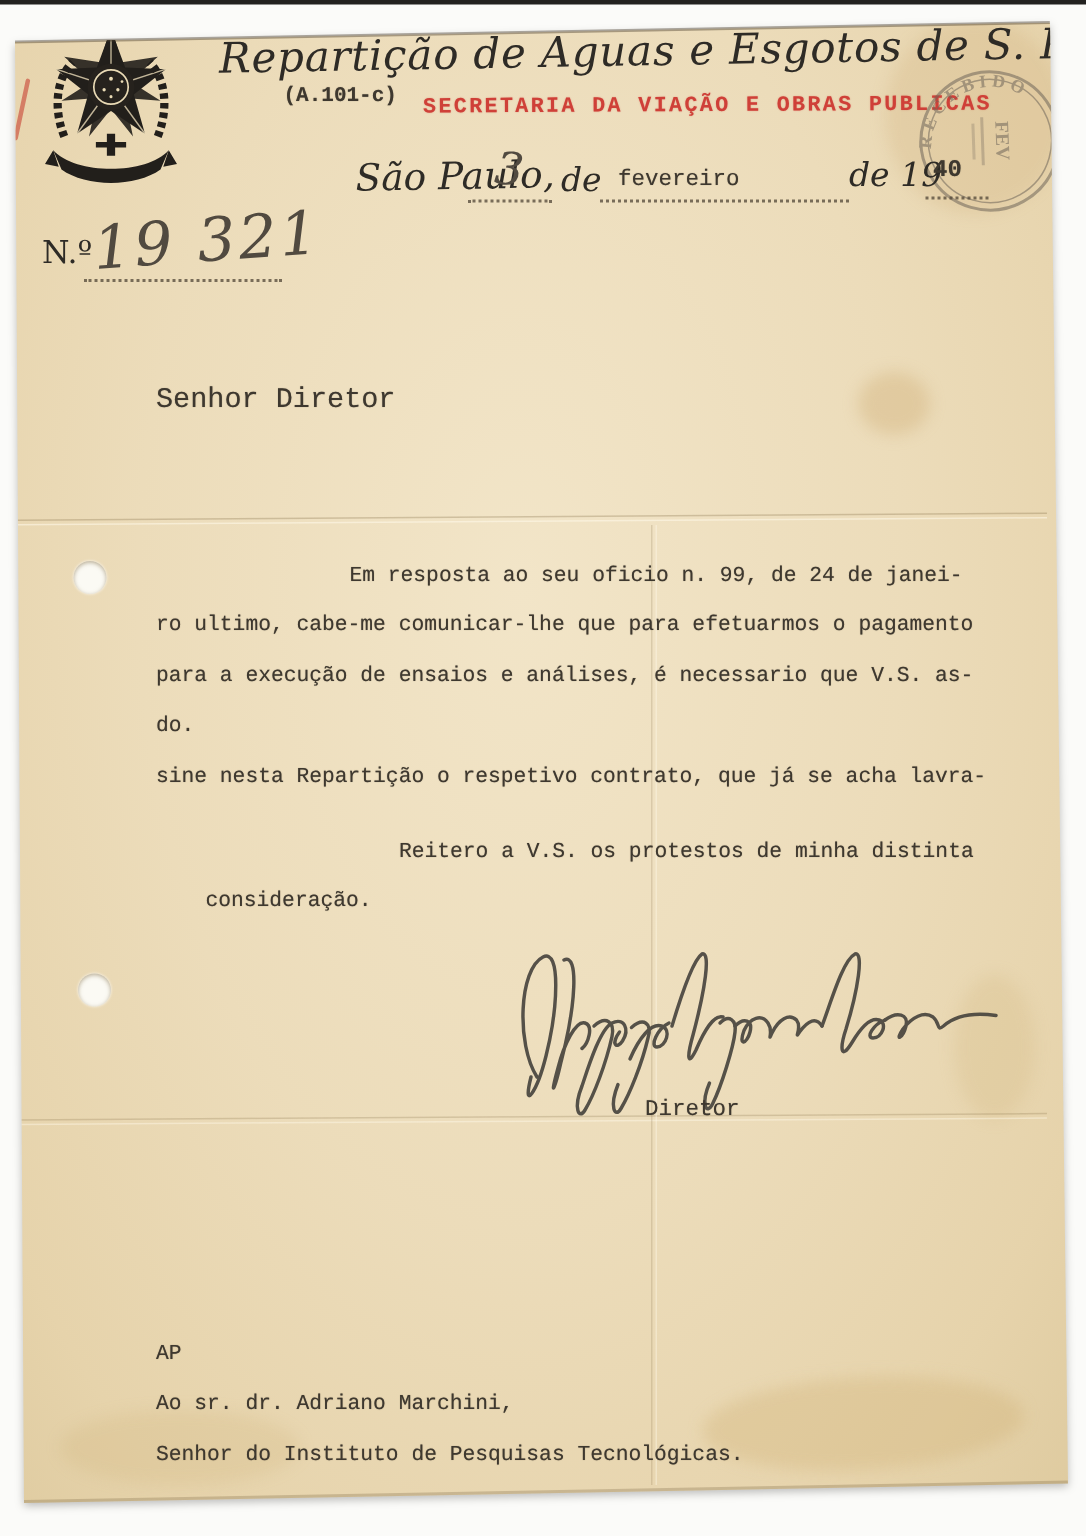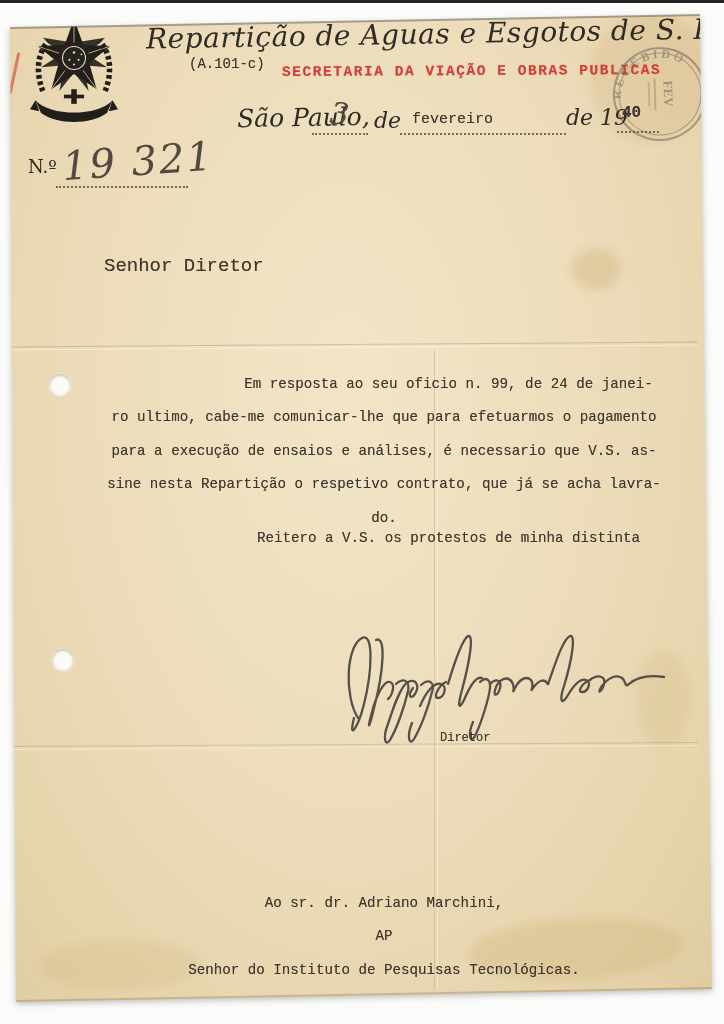--- a/index.html
+++ b/index.html
@@ -10,21 +10,21 @@
   .paper{position:absolute;inset:0;
     clip-path:polygon(10px 28px, 700px 15px, 712px 989px, 16px 1002px);
     background:radial-gradient(ellipse at 48% 38%, #f2e5c8 0%, #ecdcba 48%, #e6d3ab 80%, #ddc99d 100%);}
   .edge-line{position:absolute;height:2px;background:rgba(70,58,40,.42);transform-origin:left center;z-index:8;filter:blur(.4px);}
   .edge-bottom{background:rgba(125,105,70,.30);}
 
   
   .type{position:absolute;font-family:"Liberation Mono", monospace;color:#3e382f;
         text-shadow:0 0 .6px rgba(62,54,42,.55);white-space:pre;}
   .body-block{position:absolute;left:104px;width:560px;font-family:"Liberation Mono", monospace;
-        font-size:14.2px;color:#3e382f;text-shadow:0 0 .6px rgba(62,54,42,.55);text-align:center;}
+        font-size:14.2px;color:#3e382f;text-shadow:0 0 .6px rgba(62,54,42,.55);}
   .body-block .typeline{height:33.4px;white-space:pre;}
   .body-block .first{padding-left:129px;}
 
   
   .script{position:absolute;font-family:"DejaVu Serif", serif;font-style:italic;color:#2e2b26;white-space:nowrap;}
   .hand{position:absolute;font-family:"DejaVu Serif", serif;font-style:italic;color:#514a40;white-space:nowrap;}
   .dotted{position:absolute;height:0;border-bottom:2px dotted rgba(80,70,55,.75);}
 
   .red-stamp-text{position:absolute;font-family:"Liberation Mono", monospace;font-weight:bold;
         color:#cf4038;letter-spacing:1.55px;text-shadow:0 0 1px rgba(207,64,56,.45);transform:rotate(-.3deg);}
@@ -93,21 +93,21 @@
         <path d="M8,94 C24,112 76,112 92,94 L86,108 C68,121 32,121 14,108 Z" fill="#221f1b"></path>
         <path d="M8,94 L2,104 L12,106 Z M92,94 L98,104 L88,106 Z" fill="#221f1b"></path>
         <g fill="#e9dab5">
           <rect x="24" y="101" width="14" height="2"></rect>
             <rect x="42" y="103" width="16" height="2"></rect>
             <rect x="62" y="101" width="14" height="2"></rect>
         </g>
       </svg>
 
       <div class="script" style="left:146px;top:17px;font-size:28px;transform:rotate(-1deg);letter-spacing:.5px;">Repartição de Aguas e Esgotos de S. Paulo</div>
-      <div class="type" style="left:189px;top:56px;font-size:14px;">(A.101-c)</div>
+      <div class="type" style="left:189px;top:56px;font-size:14px;font-weight:bold;">(A.101-c)</div>
       <div class="red-stamp-text" style="left:282px;top:63px;font-size:14.5px;">SECRETARIA DA VIAÇÃO E OBRAS PUBLICAS</div>
 
       <svg class="stamp-svg" style="left:608px;top:42px;" width="104" height="104" viewBox="0 0 104 104">
         <defs>
             <path id="arcTop" d="M 14 66 A 40 40 0 1 1 90 66"></path>
           </defs>
         <g transform="rotate(16 52 52)" stroke="#6f665a" fill="none">
           <circle cx="52" cy="52" r="46" stroke-width="2"></circle>
           <circle cx="52" cy="52" r="41" stroke-width="1"></circle>
           <g transform="translate(2,2)">
@@ -126,60 +126,61 @@
       <div class="script" style="left:237px;top:103px;font-size:25px;transform:rotate(-1deg);">São Paulo,</div>
       <div class="dotted" style="left:312px;top:133px;width:56px;"></div>
       <div class="hand" style="left:330px;top:96px;font-size:30px;transform:rotate(6deg);">3</div>
       <div class="script" style="left:374px;top:108px;font-size:22px;">de</div>
       <div class="dotted" style="left:400px;top:133px;width:166px;"></div>
       <div class="type" style="left:412px;top:111px;font-size:15px;">fevereiro</div>
       <div class="script" style="left:566px;top:105px;font-size:22px;">de 19</div>
       <div class="dotted" style="left:617px;top:131px;width:42px;"></div>
       <div class="type" style="left:622px;top:104px;font-size:16px;font-weight:bold;">40</div>
 
-      <div class="script" style="left:28px;top:156px;font-size:18px;font-style:normal;">N.º</div>
+      <div class="script" style="left:28px;top:156px;font-size:21px;font-style:normal;">N.º</div>
       <div class="dotted" style="left:56px;top:186px;width:132px;"></div>
       <div class="hand" style="left:62px;top:138px;font-size:40px;transform:rotate(-4deg);letter-spacing:2px;">19 321</div>
 
       <div class="hole" style="left:49px;top:374px;"></div>
       <div class="hole" style="left:52px;top:649px;"></div>
 
       <div class="type" style="left:104px;top:255px;font-size:19px;">Senhor Diretor</div>
 
       <div class="body-block" style="top:376px;">
         <div class="typeline first">Em resposta ao seu oficio n. 99, de 24 de janei-</div>
         <div class="typeline">ro ultimo, cabe-me comunicar-lhe que para efetuarmos o pagamento</div>
         <div class="typeline">para a execução de ensaios e análises, é necessario que V.S. as-</div>
+        <div class="typeline">do.</div>
         <div class="typeline">sine nesta Repartição o respetivo contrato, que já se acha lavra-</div>
-        <div class="typeline">do.</div>
       </div>
 
-      <div class="body-block" style="top:530px;">
+      <div class="body-block" style="top:560px;margin-left:33px;">
         <div class="typeline first">Reitero a V.S. os protestos de minha distinta</div>
+        <div class="typeline">consideração.</div>
       </div>
 
       <svg class="sig-svg" style="left:328px;top:620px;" width="344" height="128" viewBox="0 0 344 128">
         <g fill="none" stroke="#45423c" stroke-width="2.3" stroke-linecap="round" stroke-linejoin="round" opacity=".9">
           <path d="M30 98 C16 76 18 26 34 18 C46 12 44 52 36 84 C30 108 20 122 26 98"></path>
           <path d="M48 20 C58 15 56 50 46 88 C42 106 38 114 44 92 C48 76 56 60 62 62 C68 64 64 76 60 79"></path>
           <path d="M68 64 C76 57 82 61 80 71 C76 89 68 110 62 120 C58 127 54 119 60 104 C64 92 72 66 80 62 C88 58 92 66 87 74 C83 80 79 76 85 68"></path>
           <path d="M93 65 C101 58 107 62 104 72 C100 89 92 109 86 119 C82 126 78 118 84 103"></path>
           <path d="M92 86 C98 72 106 62 113 64 C120 66 116 78 110 78 C105 78 110 66 118 62"></path>
           <path d="M120 64 C126 44 134 20 140 16 C146 14 142 40 134 70 C130 84 130 92 136 80 C141 68 148 56 154 58"></path>
           <path d="M152 62 C158 56 163 60 162 68 C161 78 153 104 147 116 C143 124 139 116 145 102"></path>
           <path d="M162 64 C168 58 174 60 172 68 C170 76 164 78 168 67 C172 58 180 56 184 62 C188 68 183 76 187 68 C191 60 198 55 203 60 C207 65 201 74 205 68 C211 60 216 58 220 64"></path>
           <path d="M220 64 C226 48 234 20 242 16 C248 14 244 40 236 66 C232 78 232 88 240 75 C246 65 252 58 258 60 C264 62 260 72 254 72 C249 72 254 63 262 60"></path>
           <path d="M262 60 C270 54 278 56 276 64 C274 72 268 75 274 66 C280 58 288 54 294 58 C299 62 296 68 301 64 C309 57 322 55 336 57"></path>
         </g>
       </svg>
-      <div class="type" style="left:440px;top:731px;font-size:12px;">Diretor</div>
+      <div class="type" style="left:430px;top:731px;font-size:15px;">Diretor</div>
 
       <div class="body-block" style="top:895px;">
+        <div class="typeline">AP</div>
         <div class="typeline">Ao sr. dr. Adriano Marchini,</div>
-        <div class="typeline">AP</div>
         <div class="typeline">Senhor do Instituto de Pesquisas Tecnológicas.</div>
       </div>
 
     </div>
   </div>
 
   <div class="edge-line" style="left:10px;top:27px;width:690px;transform:rotate(-1.08deg);"></div>
   <div class="edge-line edge-bottom" style="left:16px;top:1000px;width:696px;transform:rotate(-1.07deg);"></div>
 </div>
 

